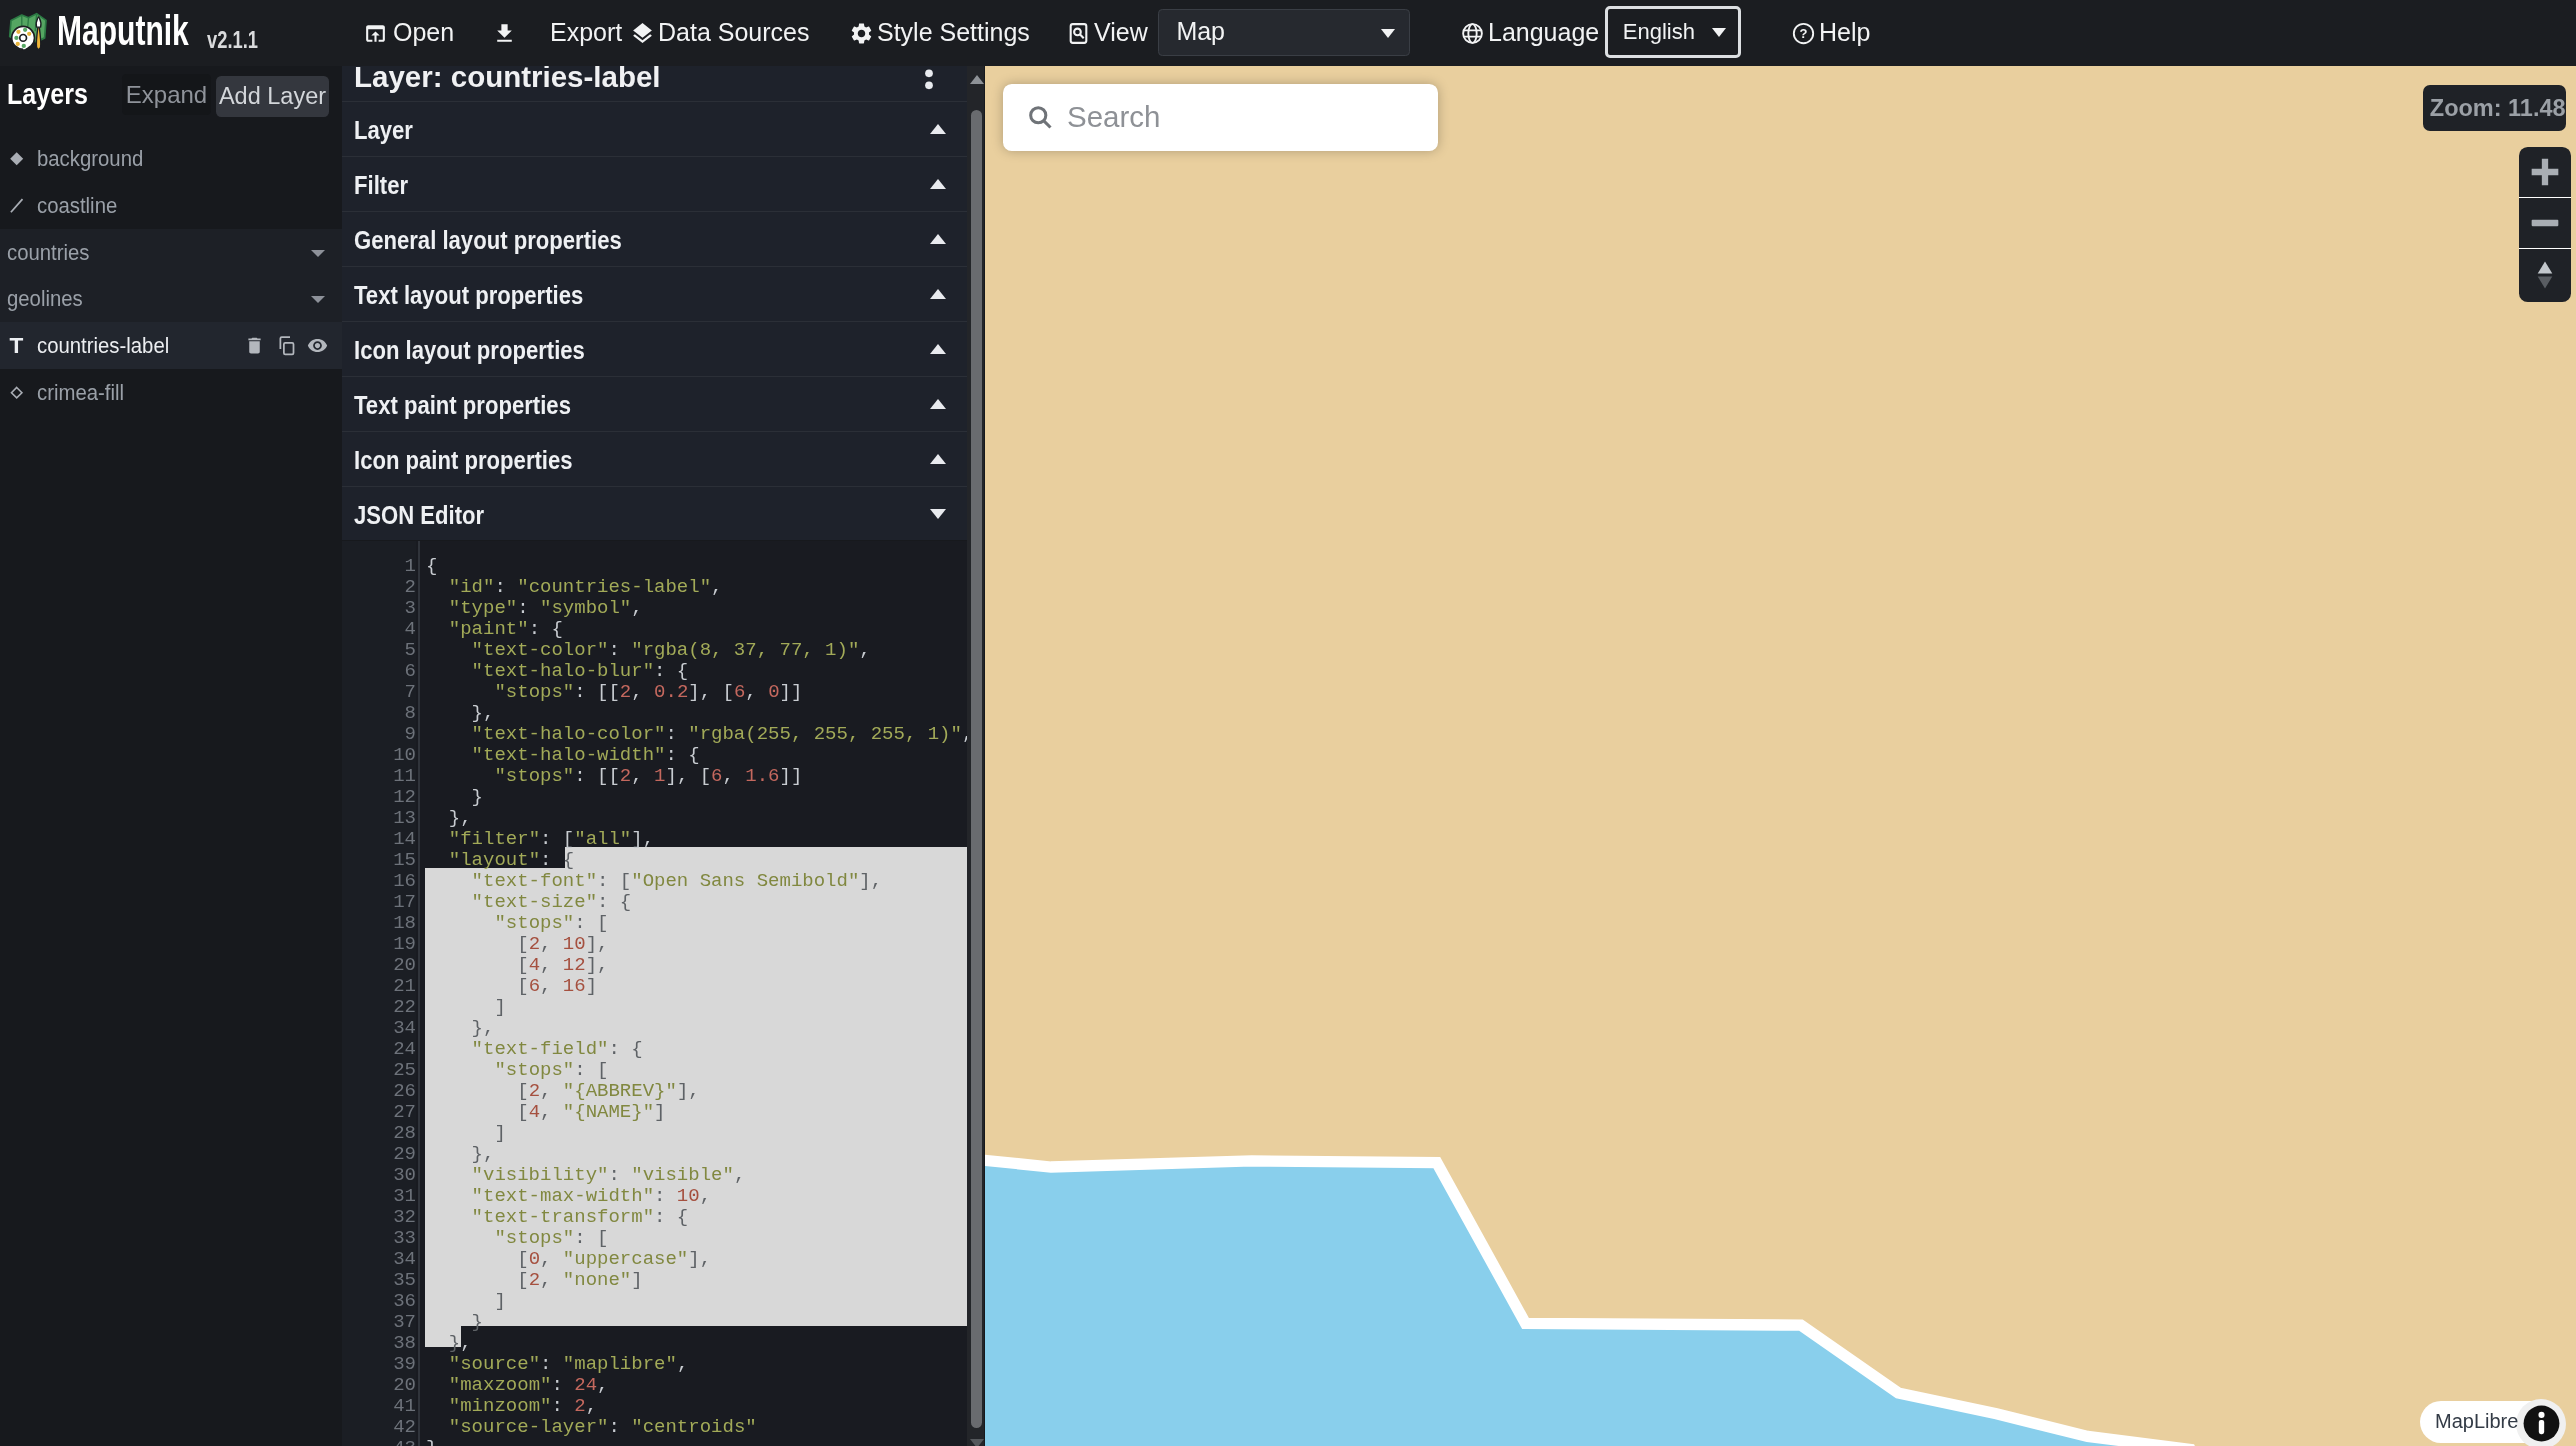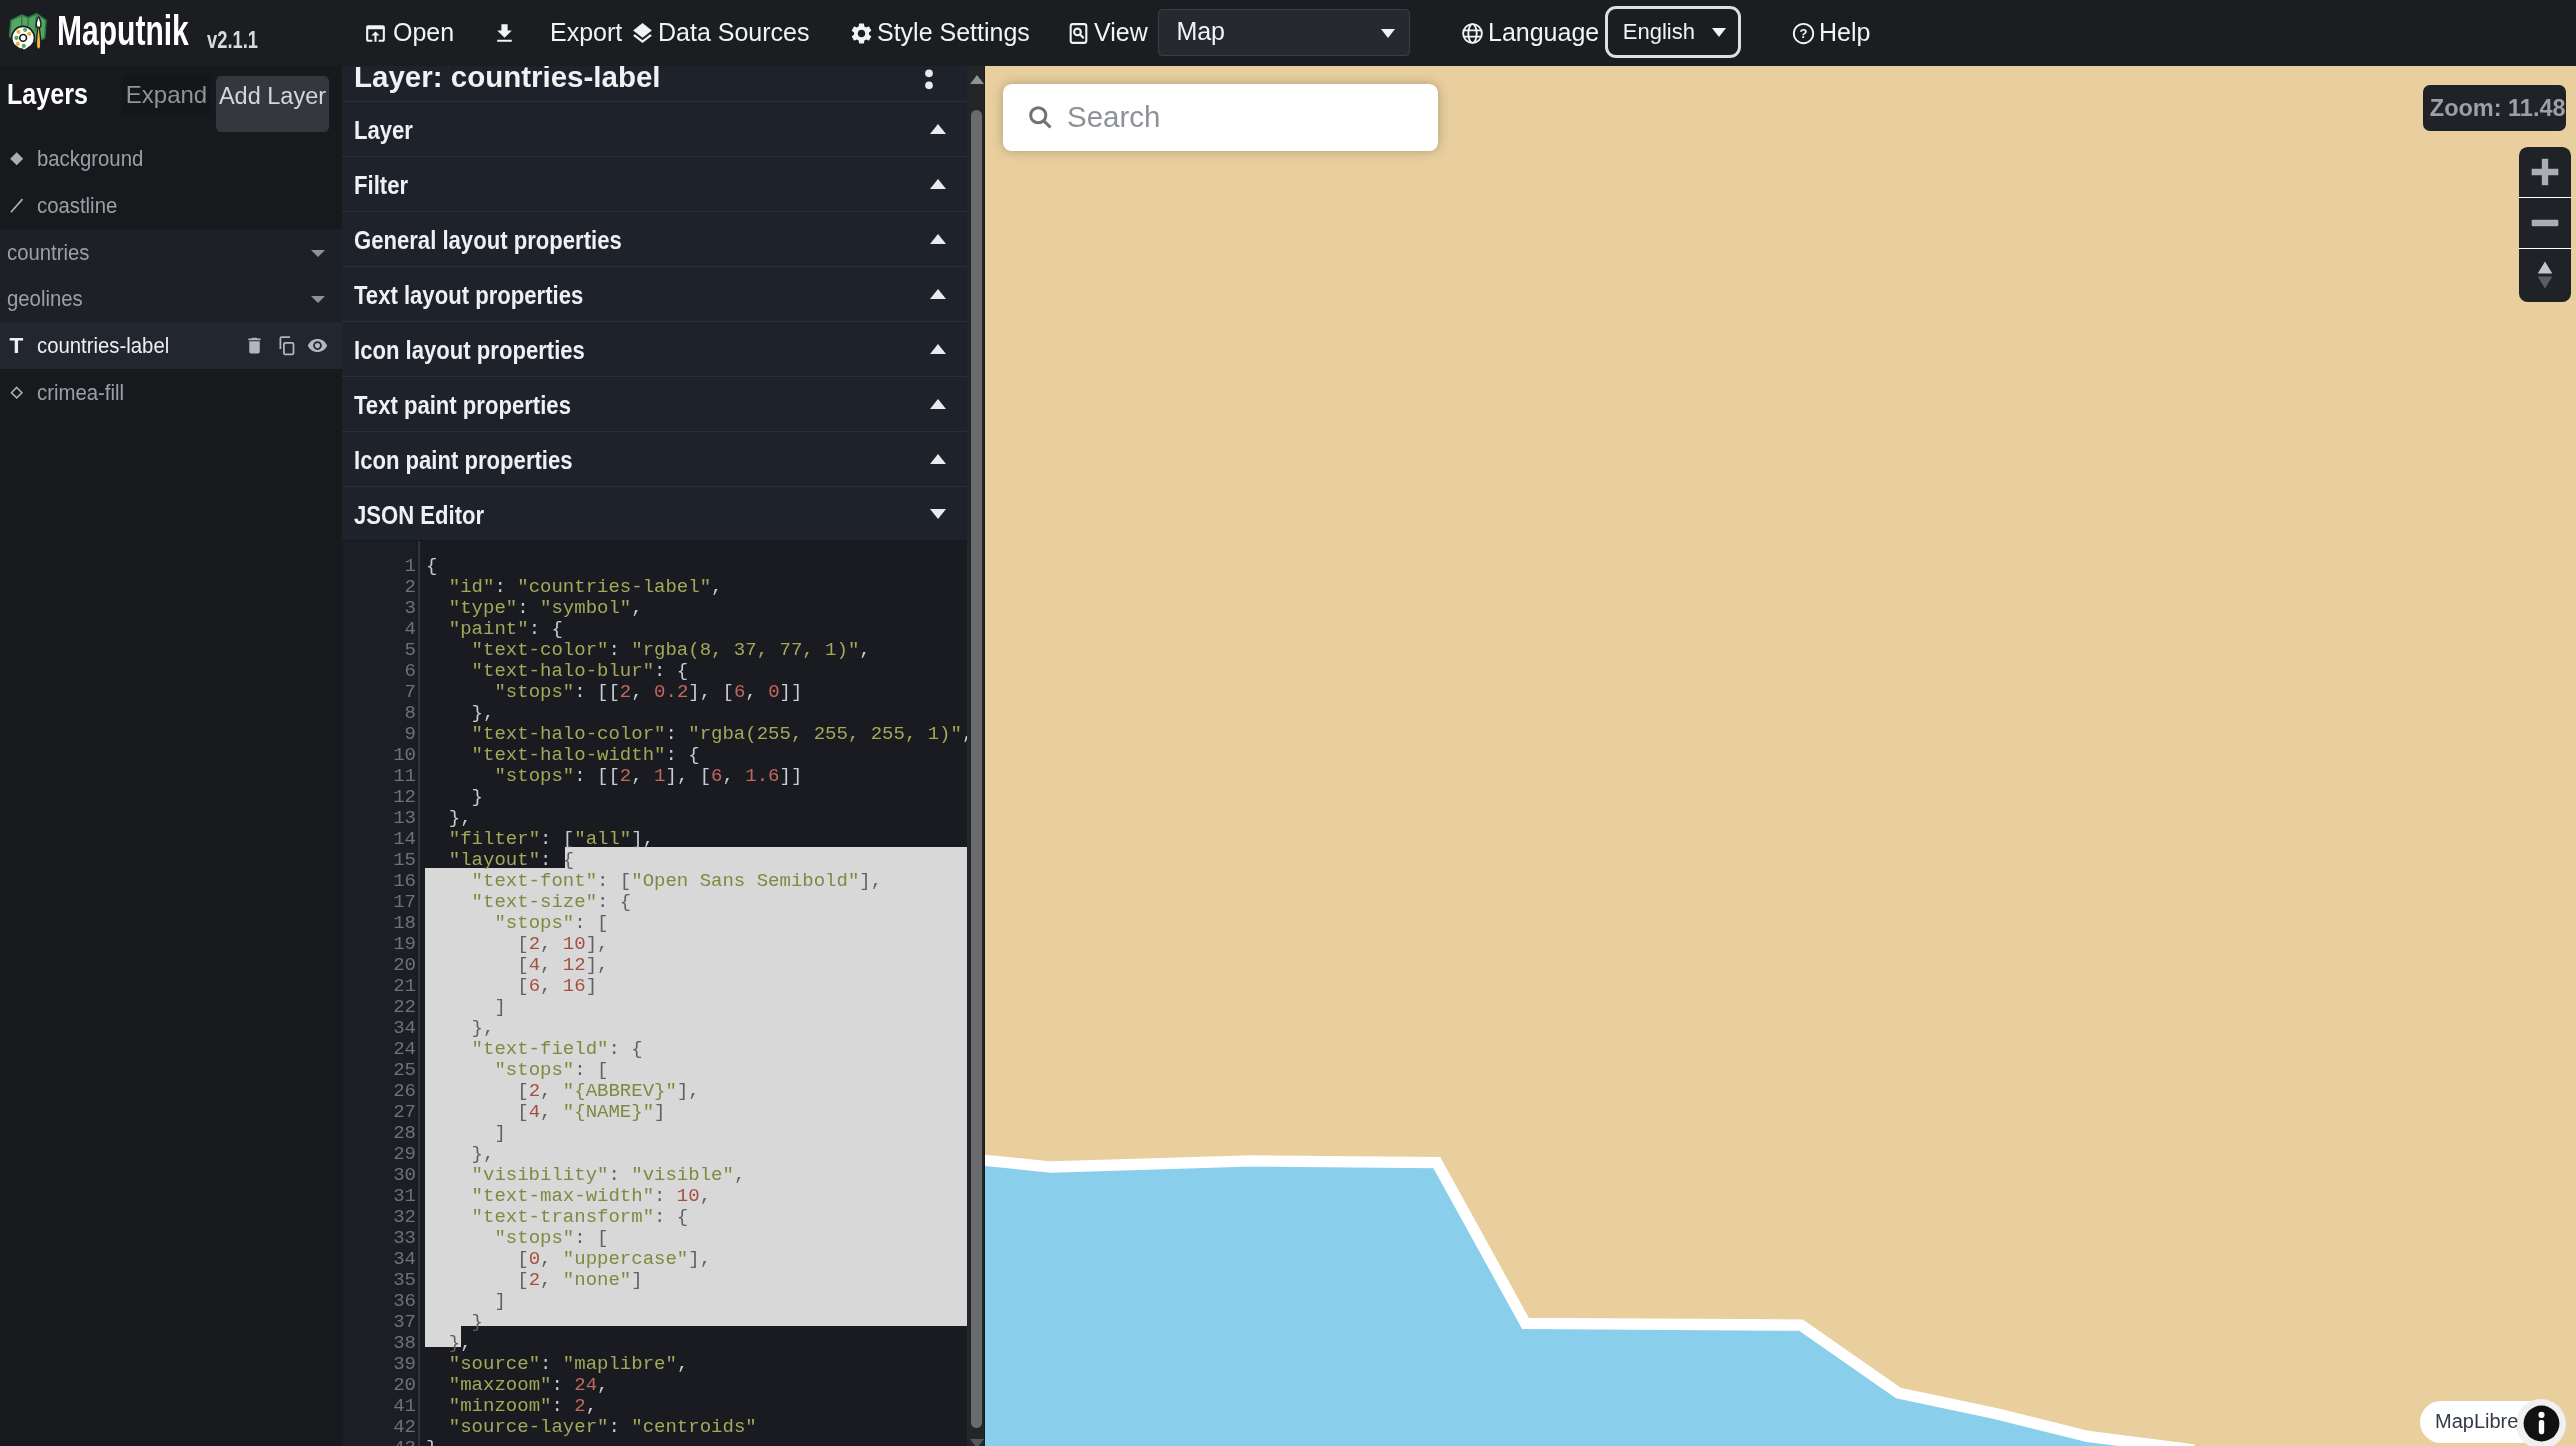--- a/index.html
+++ b/index.html
@@ -3,26 +3,26 @@
 *{margin:0;padding:0;box-sizing:border-box}
 html,body{width:2576px;height:1446px;overflow:hidden;background:#17191d;font-family:"Liberation Sans",sans-serif}
 #topbar{position:absolute;left:0;top:0;width:2576px;height:66px;background:#1b1d21;z-index:50}
 #brand{position:absolute;left:57px;top:7px;font-size:42px;font-weight:bold;color:#fff;display:inline-block;transform:scaleX(.715);transform-origin:left center}
 #ver{position:absolute;left:207px;top:27px;font-size:23.5px;font-weight:bold;color:#d9dadc;display:inline-block;transform:scaleX(.78);transform-origin:left center}
 .titem{position:absolute;top:21px}
 .ticn{width:25px;height:25px;display:block}
 .tlab{position:absolute;top:18px;font-size:25px;color:#f2f3f4}
 #mapsel{position:absolute;left:1158px;top:8.7px;width:252px;height:47px;background:#26292f;border:1.7px solid #3a3e45;border-radius:4.3px;color:#f2f3f4;font-size:25px;line-height:43px;padding-left:17.4px}
 .selcaret{position:absolute;right:14px;top:19px;width:0;height:0;border-left:7.8px solid transparent;border-right:7.8px solid transparent;border-top:9.6px solid #f2f3f4}
-#engsel{position:absolute;left:1605px;top:6px;width:136px;height:52px;background:#1b1d21;border:3.5px solid #dcdfe2;border-radius:11px;color:#f2f3f4;font-size:22px;line-height:45px;padding-left:14.8px}
+#engsel{position:absolute;left:1605px;top:6px;width:136px;height:52px;background:#1b1d21;border:3.5px solid #dcdfe2;border-radius:5px;color:#f2f3f4;font-size:22px;line-height:45px;padding-left:14.8px}
 
 #sidebar{position:absolute;left:0;top:66px;width:342px;height:1380px;background:#17191d}
 #lhead{position:absolute;left:7px;top:11.3px;font-size:29.5px;font-weight:bold;color:#fff;display:inline-block;transform:scaleX(.85);transform-origin:left center}
 #expand{position:absolute;left:122px;top:7.8px;width:89px;height:41px;background:#141619;border-radius:4.3px;color:#8f939a;font-size:24px;text-align:center;line-height:41px;white-space:nowrap}
-#addlayer{position:absolute;left:216px;top:9.6px;width:113px;height:56px;background:#34373e;border-radius:5.2px;color:#d3d6da;font-size:23.5px;text-align:center;line-height:41px;white-space:nowrap}
+#addlayer{position:absolute;left:216px;top:9.6px;width:113px;height:41px;background:#34373e;border-radius:5.2px;color:#d3d6da;font-size:23.5px;text-align:center;line-height:41px;white-space:nowrap}
 .lrow{position:absolute;left:0;width:342px;height:47px}
 .lrow.grp{background:#1d2026}
 .lrow.selrow{background:#22262e}
 .licon{position:absolute;left:7.8px;top:14.8px;width:17.4px;height:17.4px}
 .lname{position:absolute;left:37px;top:11.3px;font-size:22.6px;color:#9aa0a8;display:inline-block;transform:scaleX(.9);transform-origin:left center;white-space:nowrap}
 .lname.sel{color:#eceef1}
 .gname{position:absolute;left:7px;top:11.3px;font-size:22.6px;color:#9aa0a8;display:inline-block;transform:scaleX(.9);transform-origin:left center}
 .gcaret{position:absolute;left:311px;top:21px;width:0;height:0;border-left:7px solid transparent;border-right:7px solid transparent;border-top:7.8px solid #8d9199}
 .ticon{position:absolute;left:9.6px;top:11.3px;font-size:22.6px;font-weight:bold;color:#eceef1}
 .acts{position:absolute;right:14px;top:13px}

